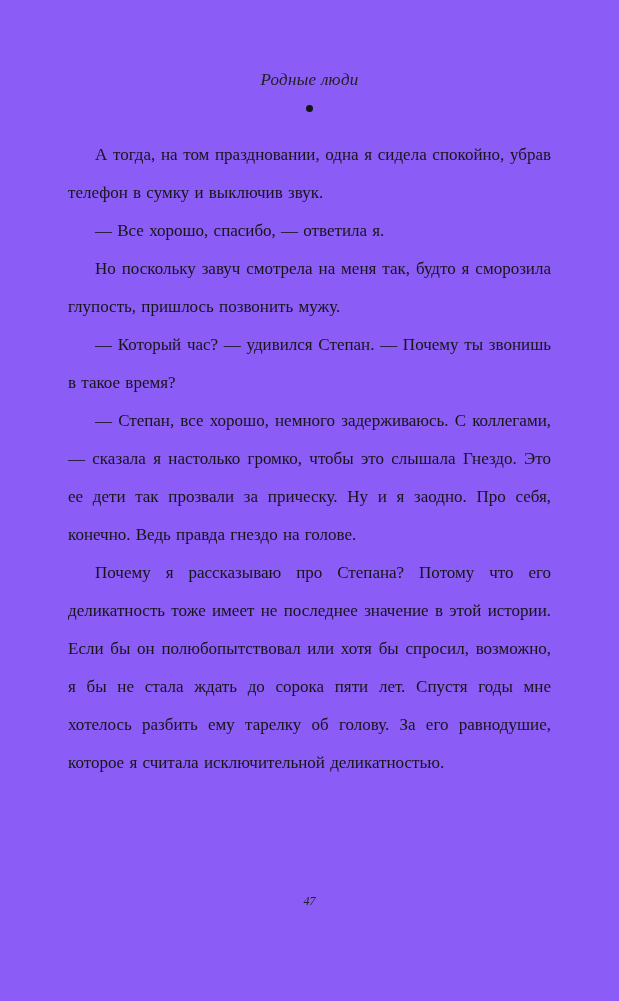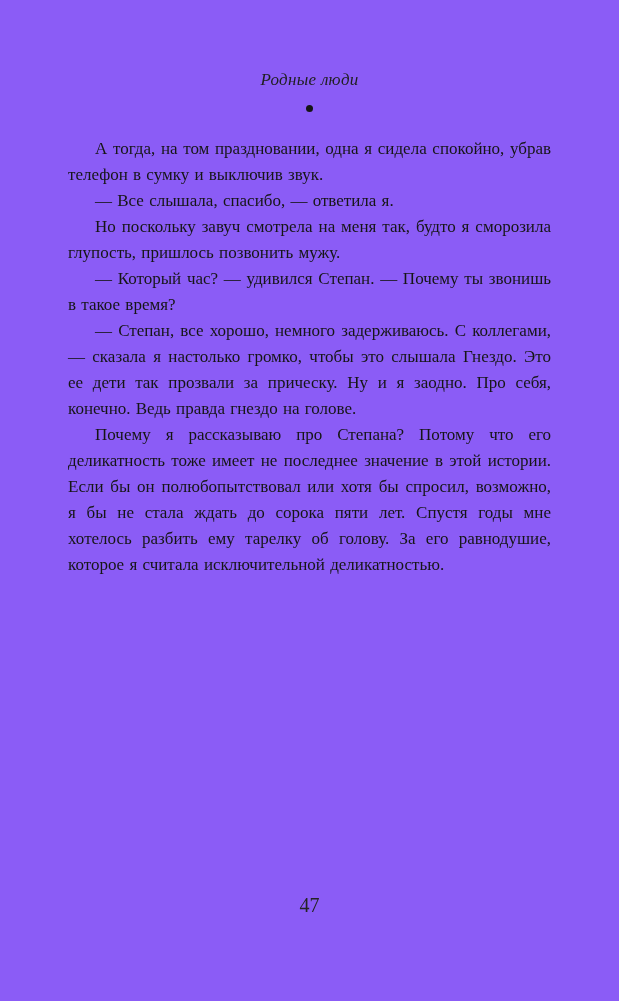--- a/index.html
+++ b/index.html
@@ -37,54 +37,55 @@
     display: inline-block;
     width: 7px;
     height: 7px;
     border-radius: 50%;
     background: #151515;
     vertical-align: top;
   }
   .body-text {
     margin-top: 23px;
     font-size: 17px;
-    line-height: 26px;
+    line-height: 38px;
     text-align: justify;
     color: #161616;
   }
   .body-text p {
     margin: 0;
     padding: 0;
     text-indent: 27px;
     word-spacing: 1px;
   }
   .page-number {
     position: absolute;
     left: 0;
     right: 0;
     top: 894px;
     text-align: center;
-    font-size: 20px;
+    font-size: 12px;
     color: #242424;
+    font-style: italic;
   }
 </style>
 </head>
 <body>
 
 <div class="book-page">
 
   <div class="running-title">Родные люди</div>
 
   <div class="ornament-row">
     <span class="ornament-dot"></span>
   </div>
 
   <div class="body-text">
     <p>А тогда, на том праздновании, одна я сидела спокойно, убрав телефон в сумку и выключив звук.</p>
-    <p>— Все слышала, спасибо, — ответила я.</p>
+    <p>— Все хорошо, спасибо, — ответила я.</p>
     <p>Но поскольку завуч смотрела на меня так, будто я сморозила глупость, пришлось позвонить мужу.</p>
     <p>— Который час? — удивился Степан. — Почему ты звонишь в такое время?</p>
     <p>— Степан, все хорошо, немного задерживаюсь. С коллегами, — сказала я настолько громко, чтобы это слышала Гнездо. Это ее дети так прозвали за прическу. Ну и я заодно. Про себя, конечно. Ведь правда гнездо на голове.</p>
     <p>Почему я рассказываю про Степана? Потому что его деликатность тоже имеет не последнее значение в этой истории. Если бы он полюбопытствовал или хотя бы спросил, возможно, я бы не стала ждать до сорока пяти лет. Спустя годы мне хотелось разбить ему тарелку об голову. За его равнодушие, которое я считала исключительной деликатностью.</p>
   </div>
 
   <div class="page-number">47</div>
 
 </div>
 

